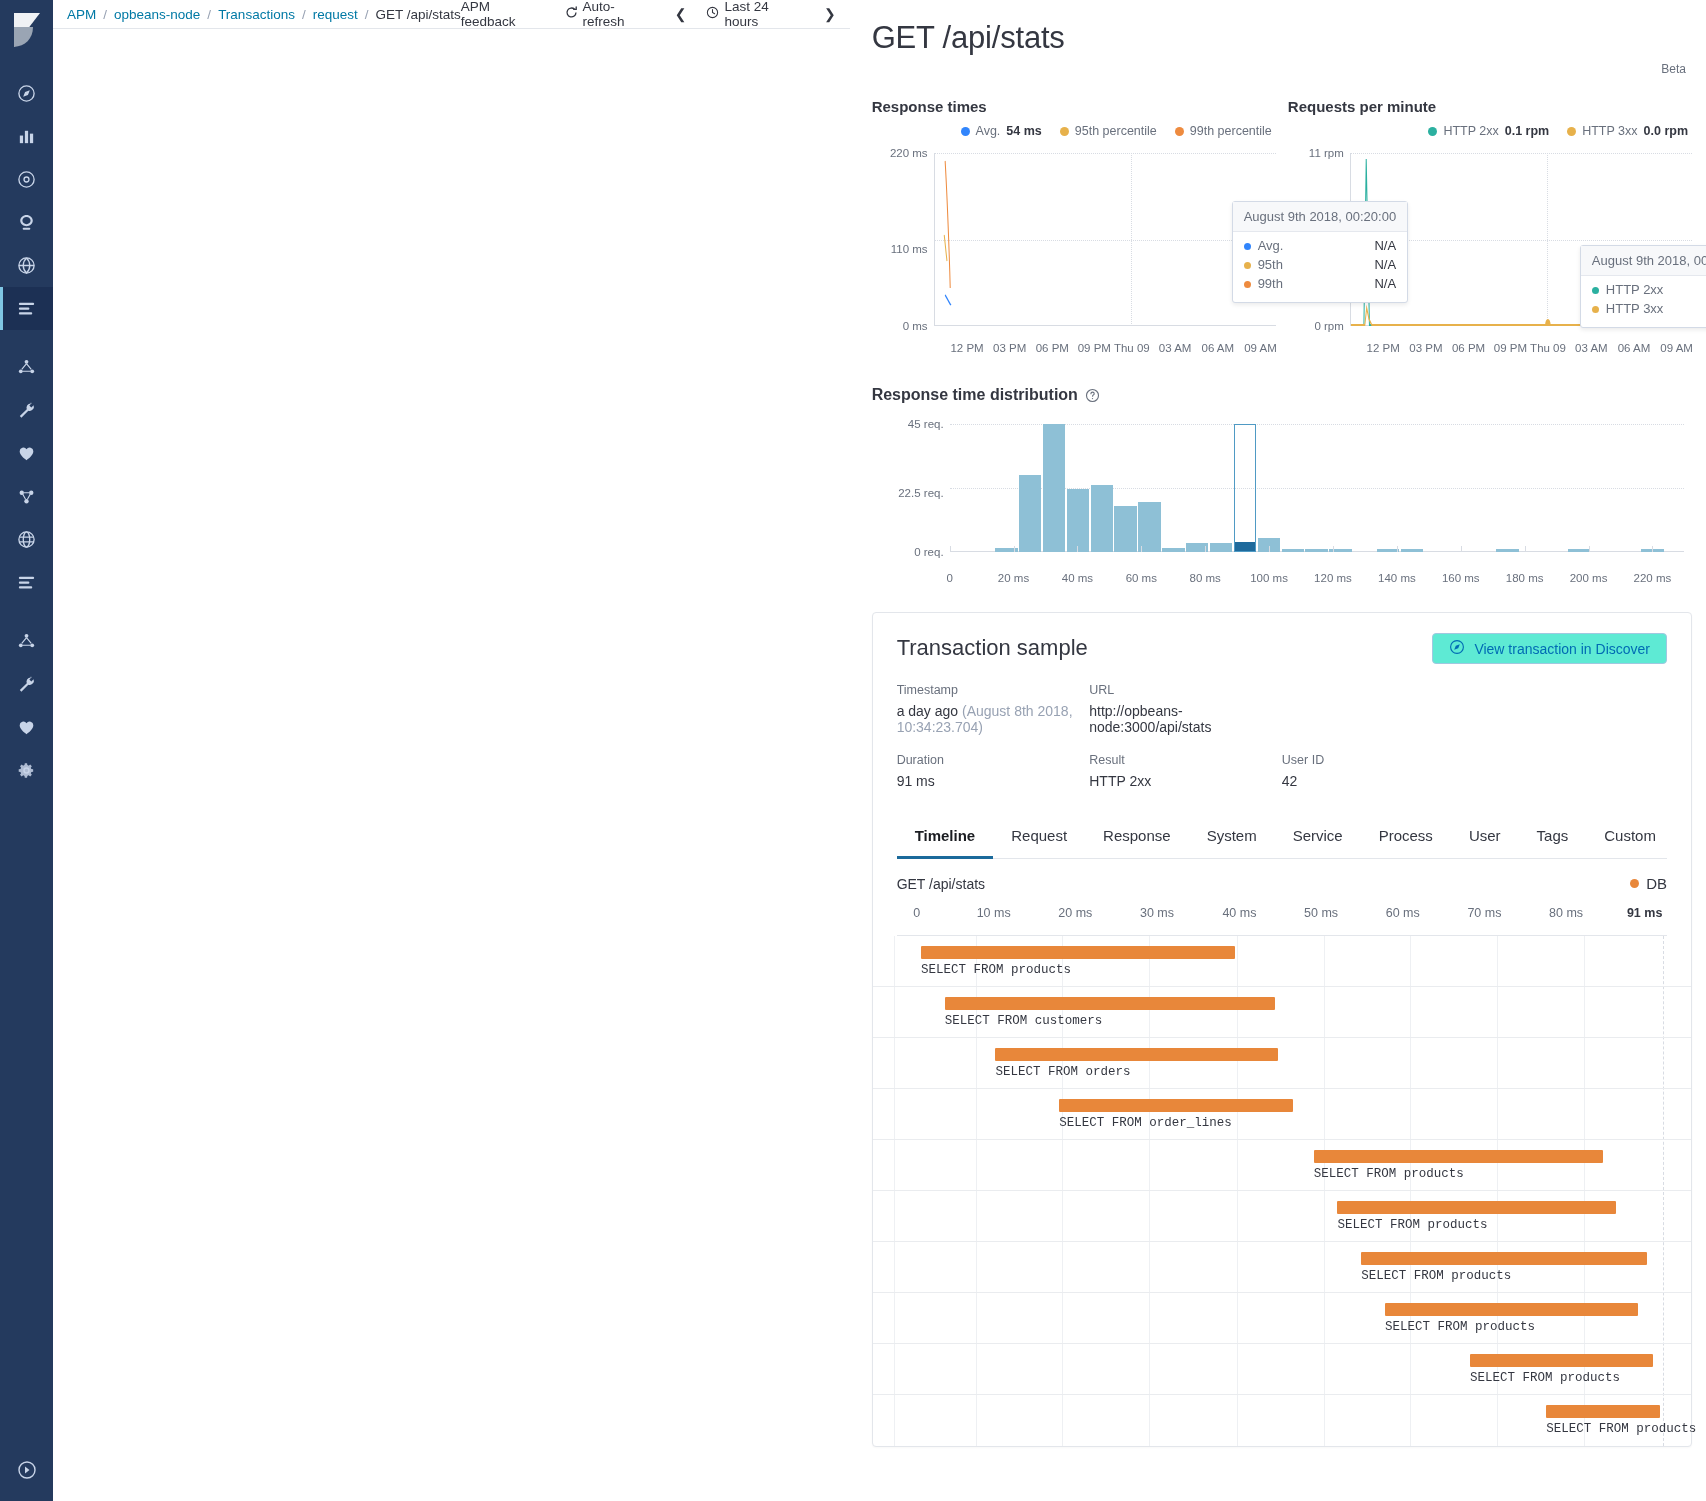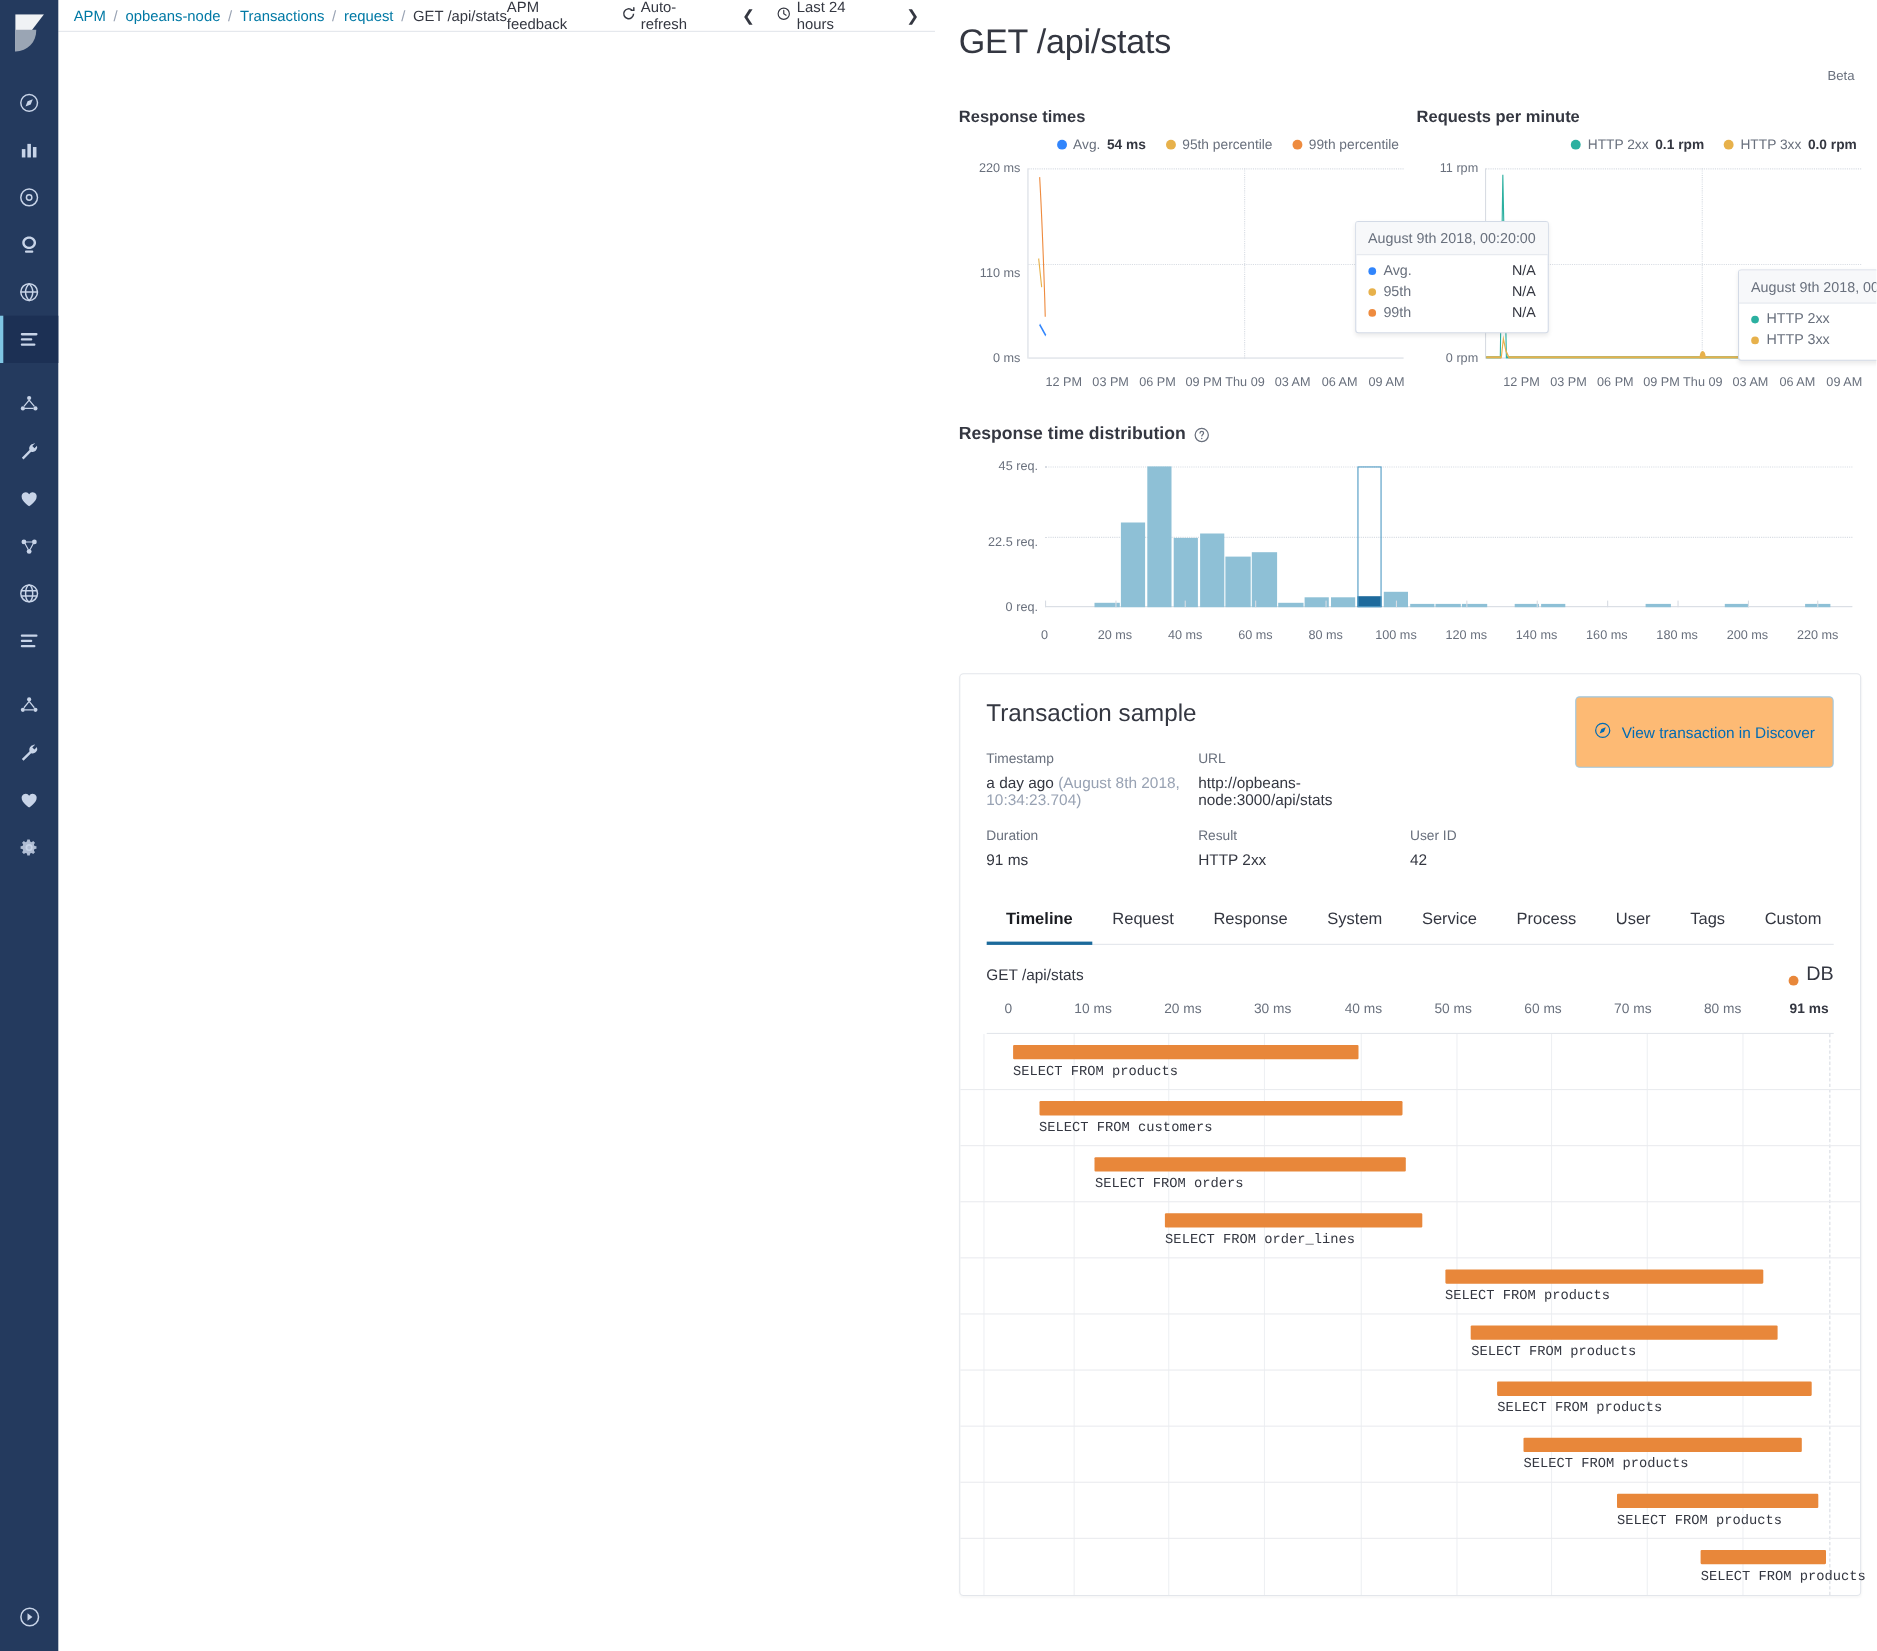--- a/index.html
+++ b/index.html
@@ -143,43 +143,43 @@
 
   
   .panel {
     border: 1px solid #e3e6eb; border-radius: 4px; background: #fff;
     margin-top: 18px; box-shadow: 0 1px 2px rgba(0,0,0,.03);
   }
   .panel-top { padding: 22px 24px 0 24px; position: relative; }
   .panel-title { font-size: 22px; font-weight: 400; color: #343741; }
   .discover-btn {
     position: absolute; right: 24px; top: 20px;
-    border: 1px solid #a0c8e0; border-radius: 4px; background: #fdba74;
-    color: #006bb4; font-size: 14px; padding: 22px 16px;
+    border: 1px solid #a0c8e0; border-radius: 4px; background: #5eead4;
+    color: #006bb4; font-size: 14px; padding: 5px 16px;
     display: flex; align-items: center; gap: 9px; cursor: pointer;
     font-family: "Liberation Sans", sans-serif;
   }
   .meta-grid { display: flex; margin-top: 22px; }
   .meta-cell { flex: 0 0 25%; }
   .meta-label { font-size: 12.5px; color: #69707d; }
   .meta-value { font-size: 14px; color: #343741; margin-top: 6px; }
   .meta-value .muted { color: #98a2b3; }
   .meta-link { color: #006bb4; cursor: pointer; }
 
   .tabs { display: flex; gap: 0; margin-top: 28px;
           border-bottom: 1px solid #e3e6eb; }
   .tab { padding: 10px 18px 12px 18px; font-size: 15px; color: #343741;
          cursor: pointer; border-bottom: 3px solid transparent;
          margin-bottom: -1px; }
   .tab.active { color: #1a1c21; border-bottom-color: #1b6a9b; font-weight: 700; }
 
   .tl-head { display: flex; align-items: center; padding: 16px 24px 10px 24px; }
   .tl-name { font-size: 14px; color: #343741; }
-  .tl-legend { margin-left: auto; display: flex; align-items: flex-end;
-               gap: 7px; font-size: 18px; color: #343741; }
+  .tl-legend { margin-left: auto; display: flex; align-items: center;
+               gap: 7px; font-size: 15px; color: #343741; }
 
   .tl-axis { position: relative; height: 34px; margin: 0 24px;
              border-bottom: 1px solid #e3e6eb; }
   .tl-tick { position: absolute; font-size: 12.5px; color: #69707d;
              transform: translateX(-50%); top: 4px; white-space: nowrap; }
   .tl-tick.end { color: #343741; font-weight: bold; transform: translateX(-100%); }
 
   .tl-rows { position: relative; }
   .tl-row { position: relative; height: 51px; border-bottom: 1px solid #eaecef; }
   .tl-gridlines { position: absolute; inset: 0; pointer-events: none; }

